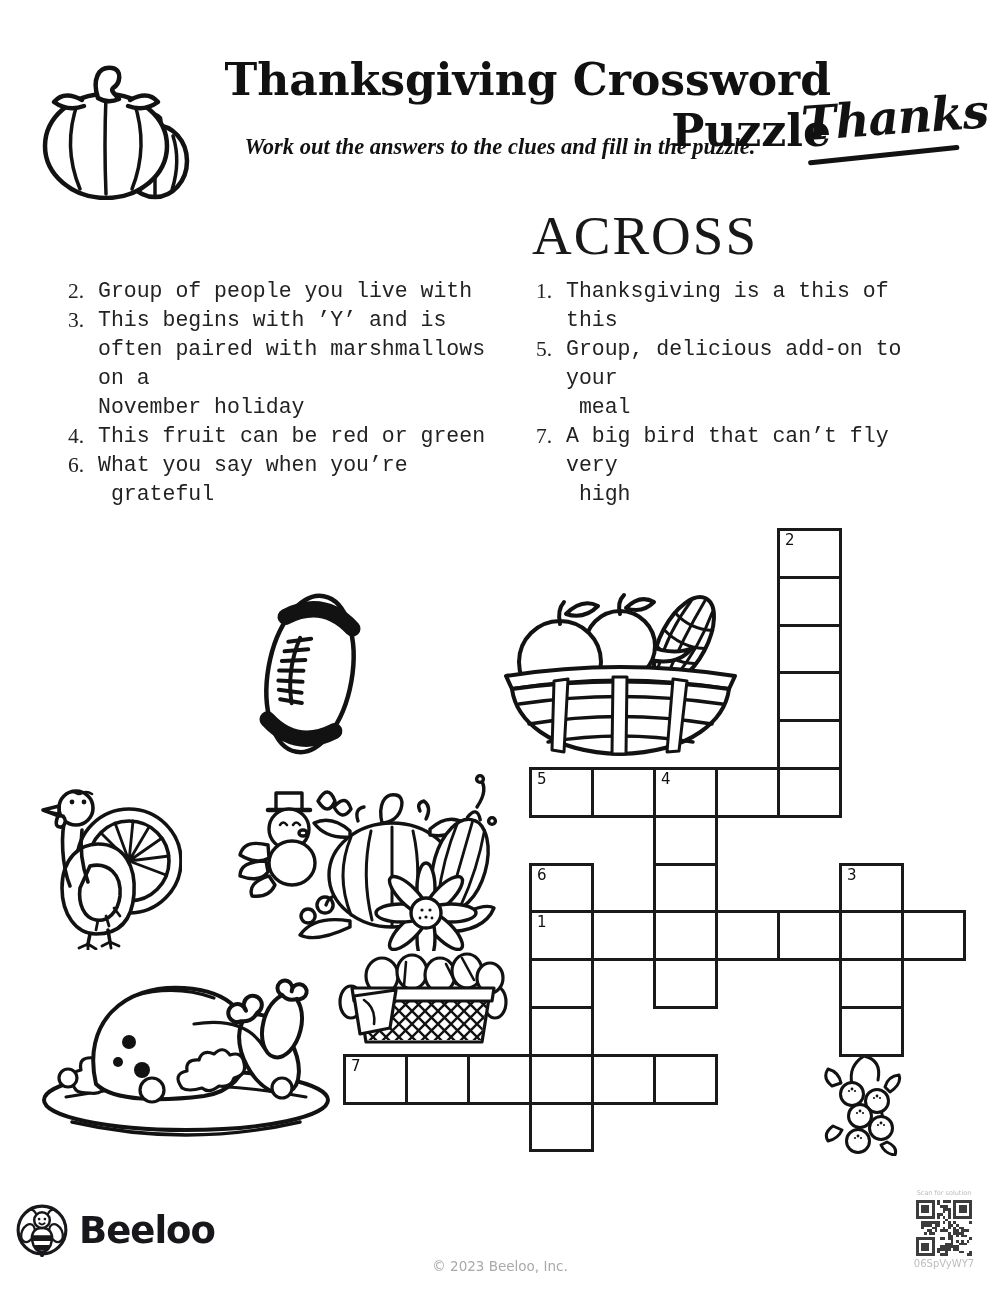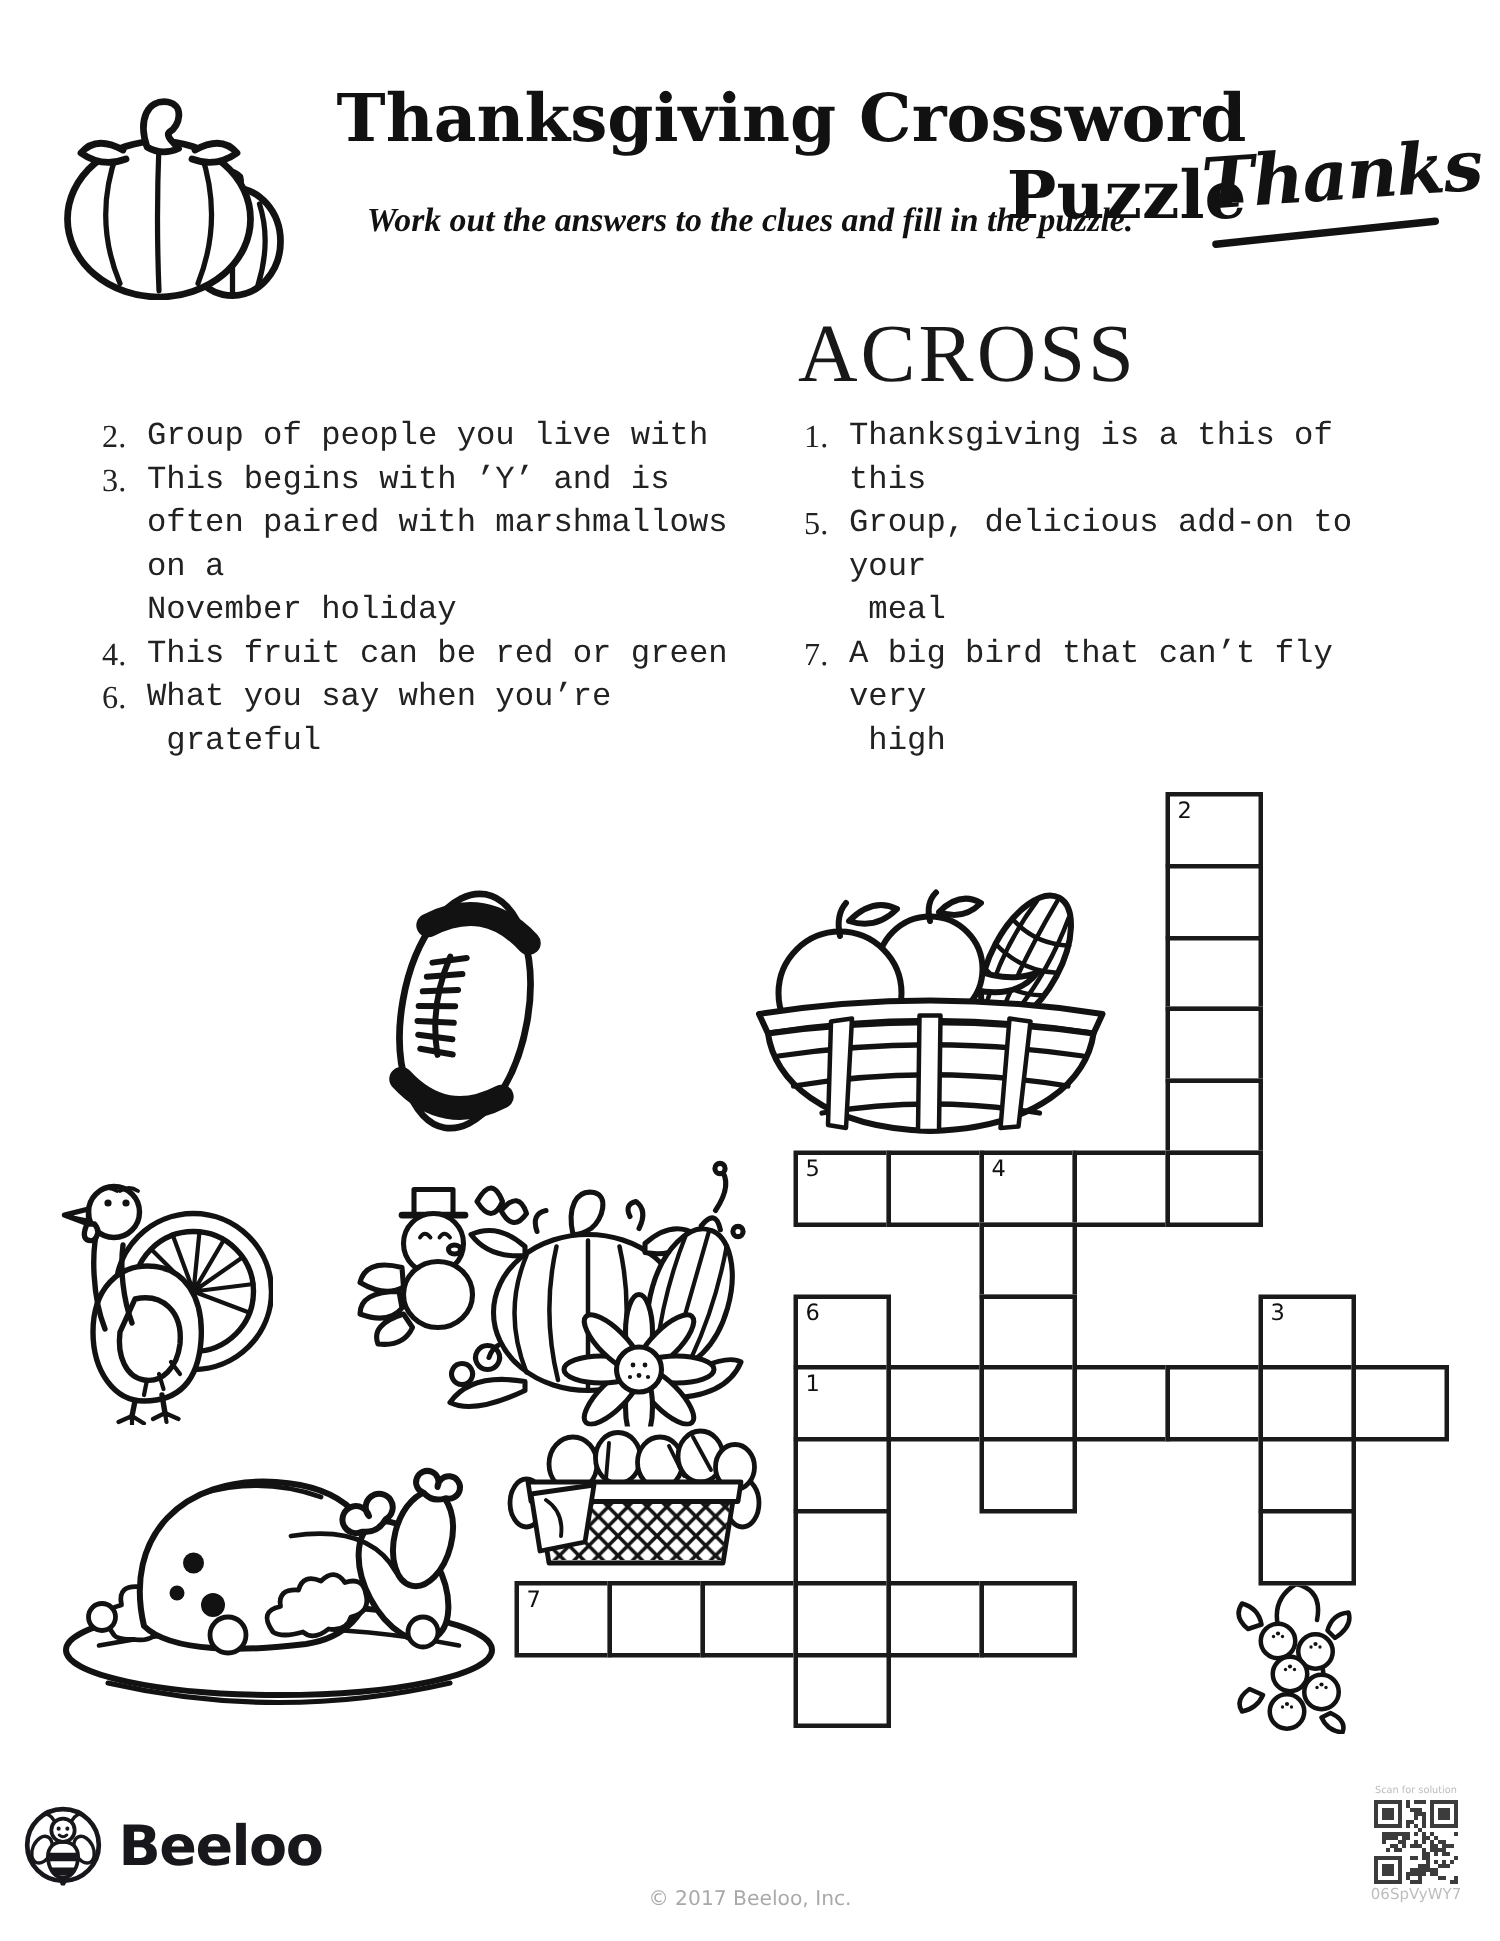--- a/index.html
+++ b/index.html
@@ -347,21 +347,21 @@
         <path d="M24,47.5 L26,52 L28,47.5" fill="none" stroke-width="2.2"></path>
         <circle cx="26" cy="16.5" r="7.5" stroke-width="2.4"></circle>
         <circle cx="23.2" cy="15.5" r="1.3" fill="#17171c" stroke="none"></circle>
           <circle cx="28.8" cy="15.5" r="1.3" fill="#17171c" stroke="none"></circle>
         <path d="M23.5,19.5 Q26,21.8 28.5,19.5" fill="none" stroke-width="1.8"></path>
       </g>
     </svg>
     <span class="wordmark">Beeloo</span>
   </div>
 
-  <div class="copyright">© 2017 Beeloo, Inc.</div>
+  <div class="copyright">© 2023 Beeloo, Inc.</div>
 
   <div class="qr-block">
     <div class="qr-caption">Scan for solution</div>
     <svg id="qr-svg" width="56" height="56" viewBox="0 0 21 21" shape-rendering="crispEdges">
         <rect x="8" y="0" width="1" height="1" fill="#3c3c3c"></rect>
         <rect x="10" y="0" width="1" height="1" fill="#3c3c3c"></rect>
         <rect x="11" y="0" width="1" height="1" fill="#3c3c3c"></rect>
         <rect x="12" y="0" width="1" height="1" fill="#3c3c3c"></rect>
         <rect x="8" y="1" width="1" height="1" fill="#3c3c3c"></rect>
         <rect x="9" y="2" width="1" height="1" fill="#3c3c3c"></rect>

